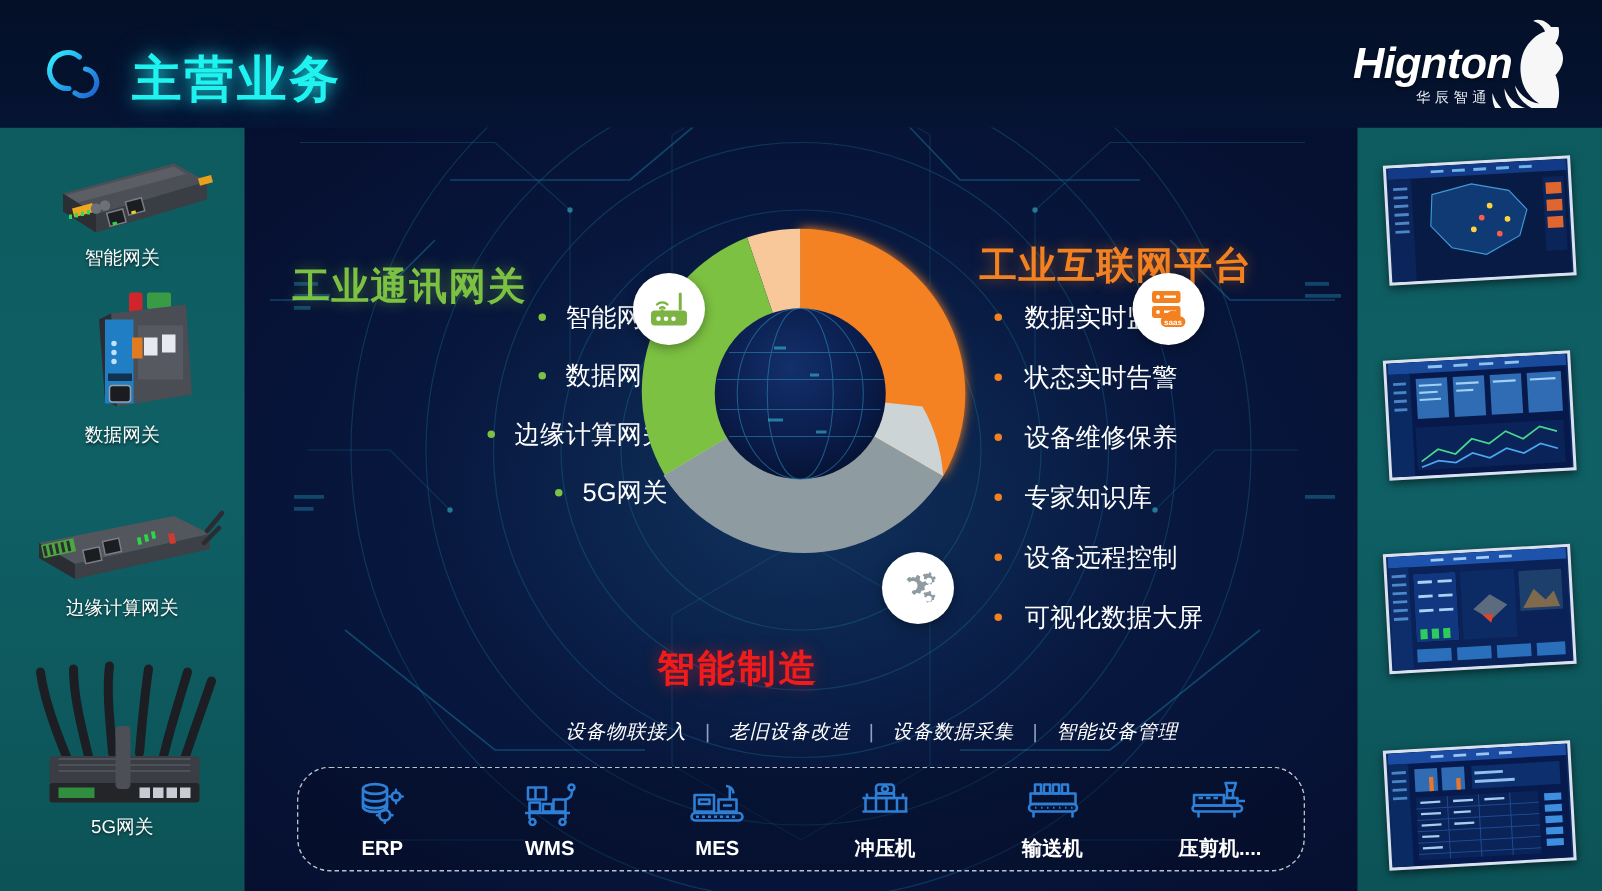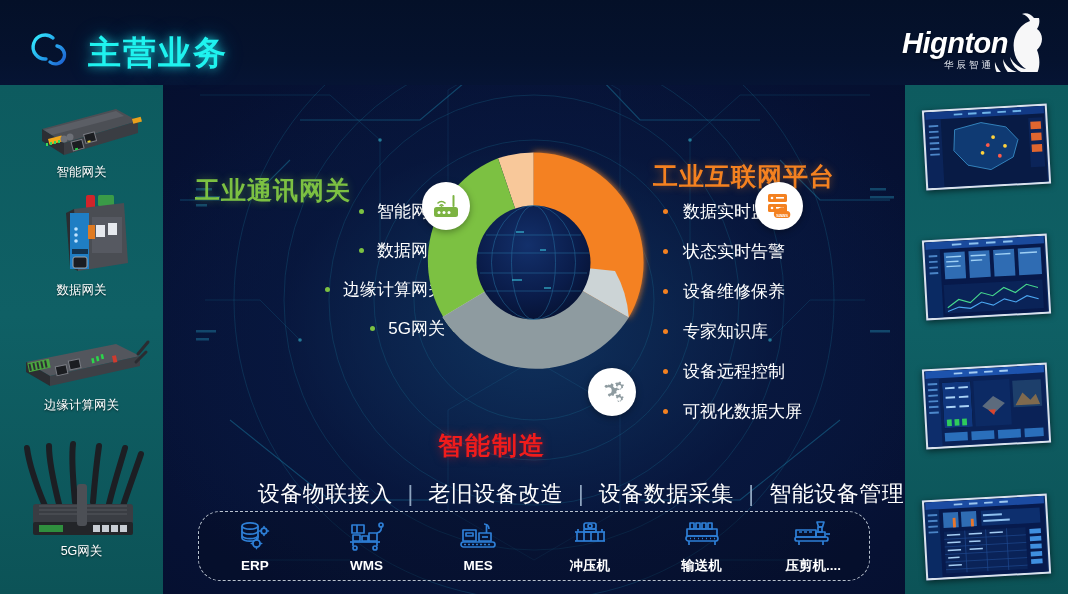--- a/index.html
+++ b/index.html
@@ -84,21 +84,21 @@
           background:#ffffff; display:flex; align-items:center; justify-content:center;
           box-shadow:0 2px 7px rgba(0,0,0,.35); }
   #node-gw  { left:259px; top:97px; }
   #node-pf  { left:592px; top:97px; }
   #node-mfg { left:425px; top:283px; }
 
   #title-center { position:absolute; left:0; top:344px; width:658px; text-align:center;
                   font-size:25px; font-weight:bold; letter-spacing:2px; color:#f01c1c;
                   text-shadow:0 0 10px rgba(240,28,28,.5); }
   #subline { position:absolute; left:0; top:394px; width:836px; text-align:center;
-             font-size:22px; color:#ffffff; letter-spacing:.5px; }
+             font-size:13px; color:#ffffff; letter-spacing:.5px;font-style:italic; }
   #subline .sep { color:#8ea4bf; margin:0 8px; }
 
   
   #strip { position:absolute; left:35px; top:426px; width:672px; height:70px;
            border:1.6px dashed #b9c3cf; border-radius:22px;
            background:rgba(5,12,32,.35);
            display:flex; align-items:center; }
   .strip-item { flex:1; text-align:center; }
   .strip-item .ic { height:34px; display:flex; align-items:center; justify-content:center; }
   .strip-item .ic svg { display:block; }

